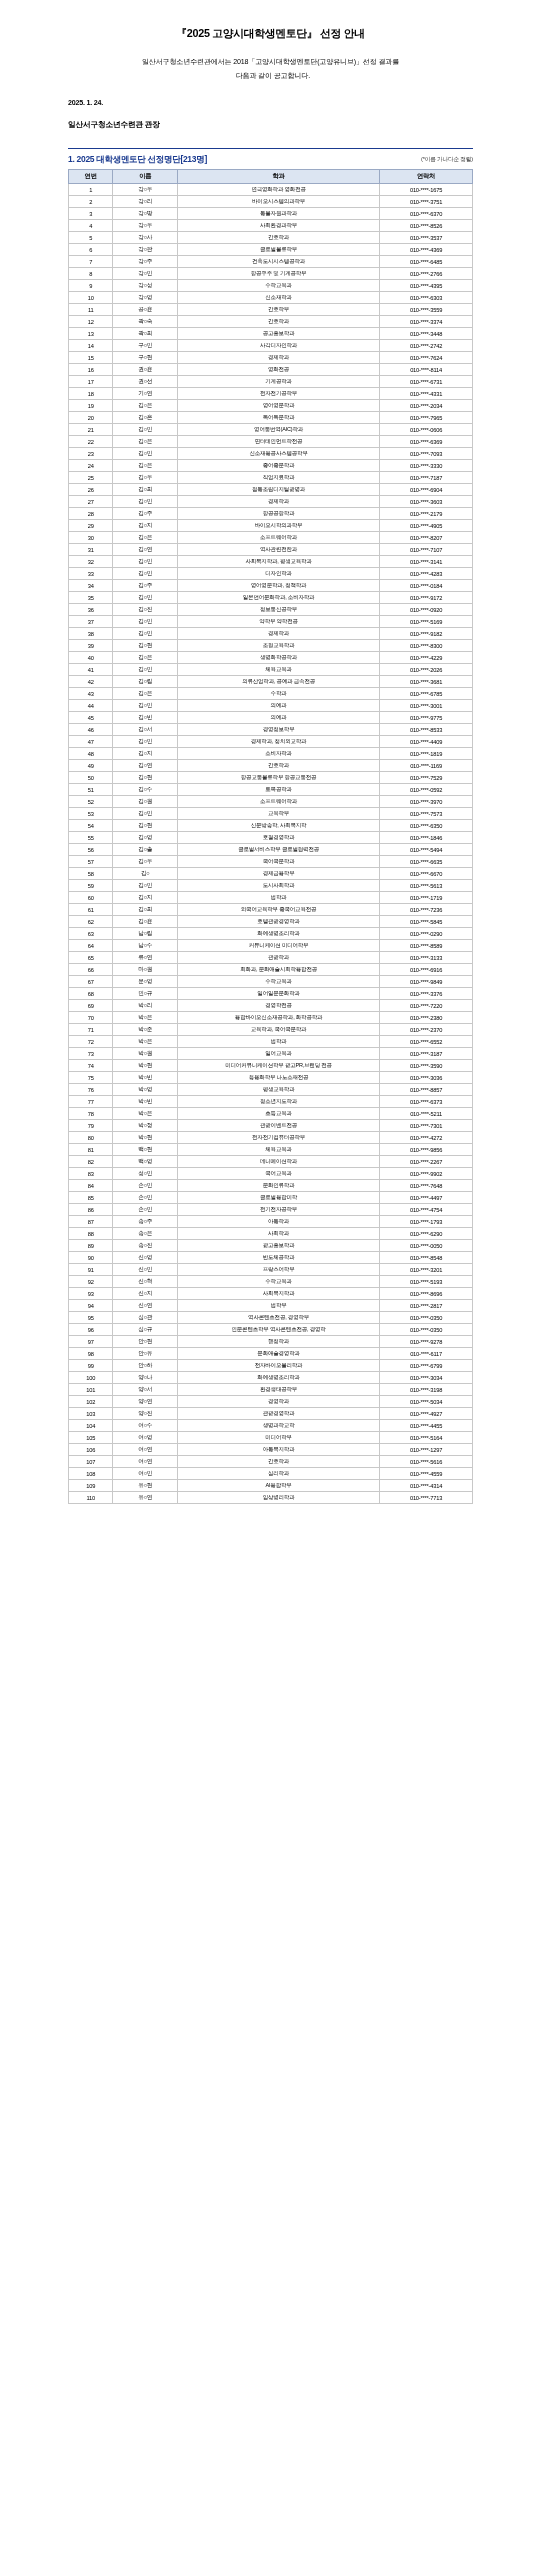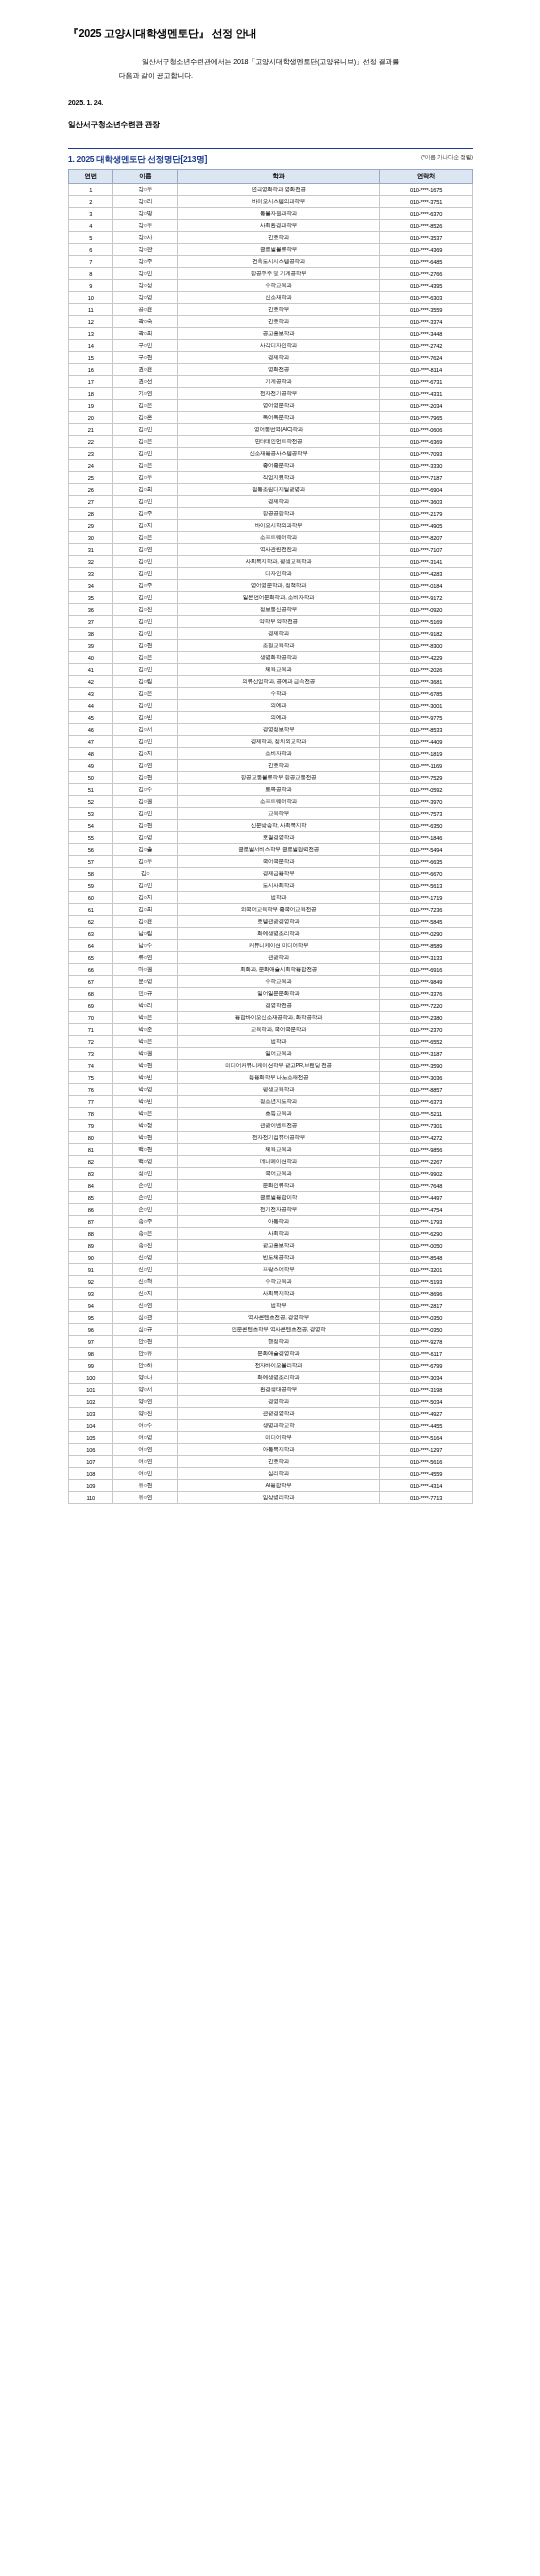--- a/index.html
+++ b/index.html
@@ -11,40 +11,39 @@
     width: 541px;
     font-family: "Liberation Sans", sans-serif;
     color: #000000;
   }
   .page {
     width: 541px;
     box-sizing: border-box;
     padding: 17px 68px 23px 68px;
   }
   .doc-title {
-    text-align: left;
+    text-align: center;
     font-size: 10.8px;
     font-weight: bold;
     letter-spacing: -0.3px;
     margin: 10.2px 0 15px 0;
   }
   .intro {
     font-size: 7.1px;
     line-height: 1.9;
     text-align: center;
     letter-spacing: -0.2px;
     margin: 0 0 10.2px 0;
   }
   .intro .ln {
     display: block;
   }
   .intro .ln.left {
-    text-align: left;
+    text-align: center;
     padding-left: 4.6px;
-    margin-left: 46px;
   }
   .sig {
     text-align: left;
     font-size: 7.1px;
     line-height: 1.9;
     letter-spacing: -0.2px;
     margin: 13.7px 0 15px 0;
     padding-right: 5.7px;
   }
   .sig .date {
@@ -53,20 +52,21 @@
     margin-bottom: 1.1px;
   }
   .sig .org {
     font-weight: bold;
     display: block;
     font-size: 7.7px;
     margin-top: 8px;
   }
   .section-head {
     display: flex;
+    align-items: flex-end;
     justify-content: space-between;
     border-top: 1.1px solid #1a3a8f;
     padding-top: 4.6px;
     margin-top: 8px;
   }
   .section-title {
     font-size: 8.5px;
     font-weight: bold;
     color: #1a3a8f;
     letter-spacing: -0.3px;

